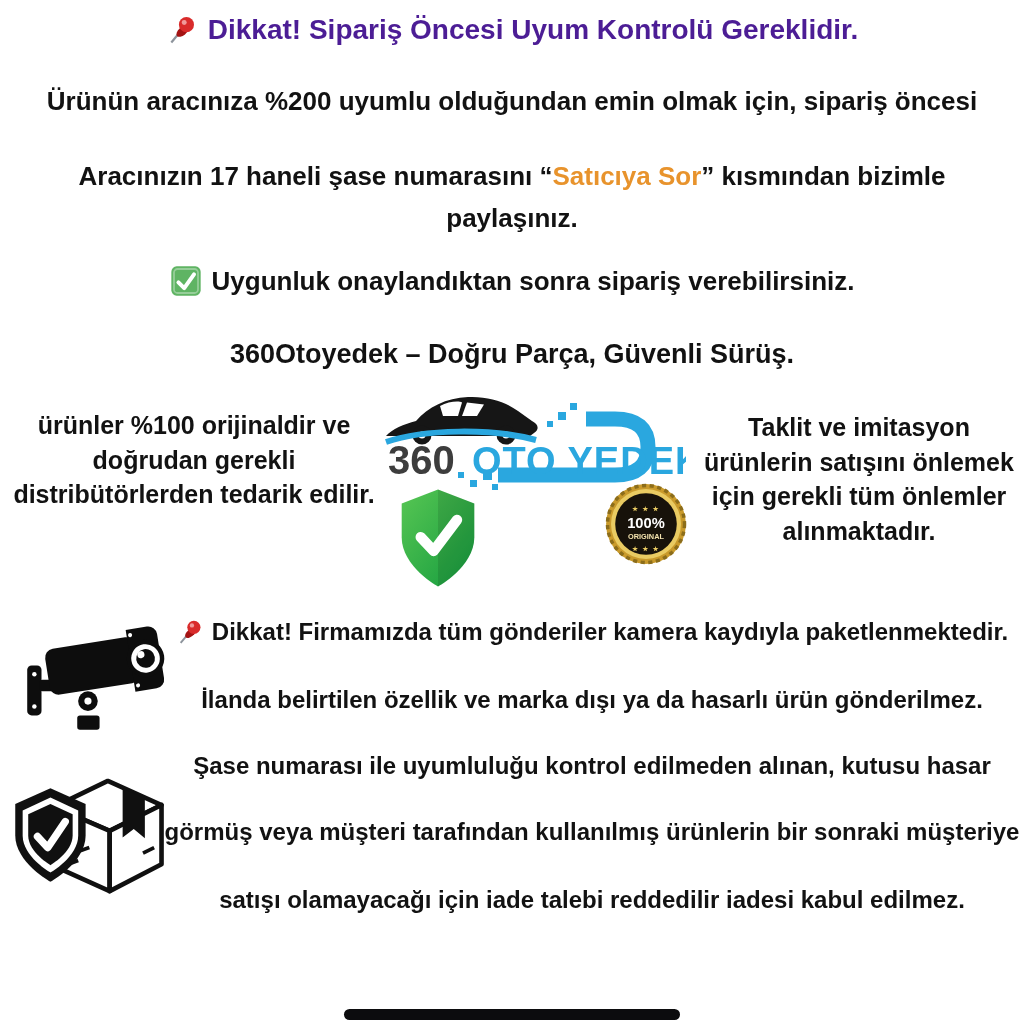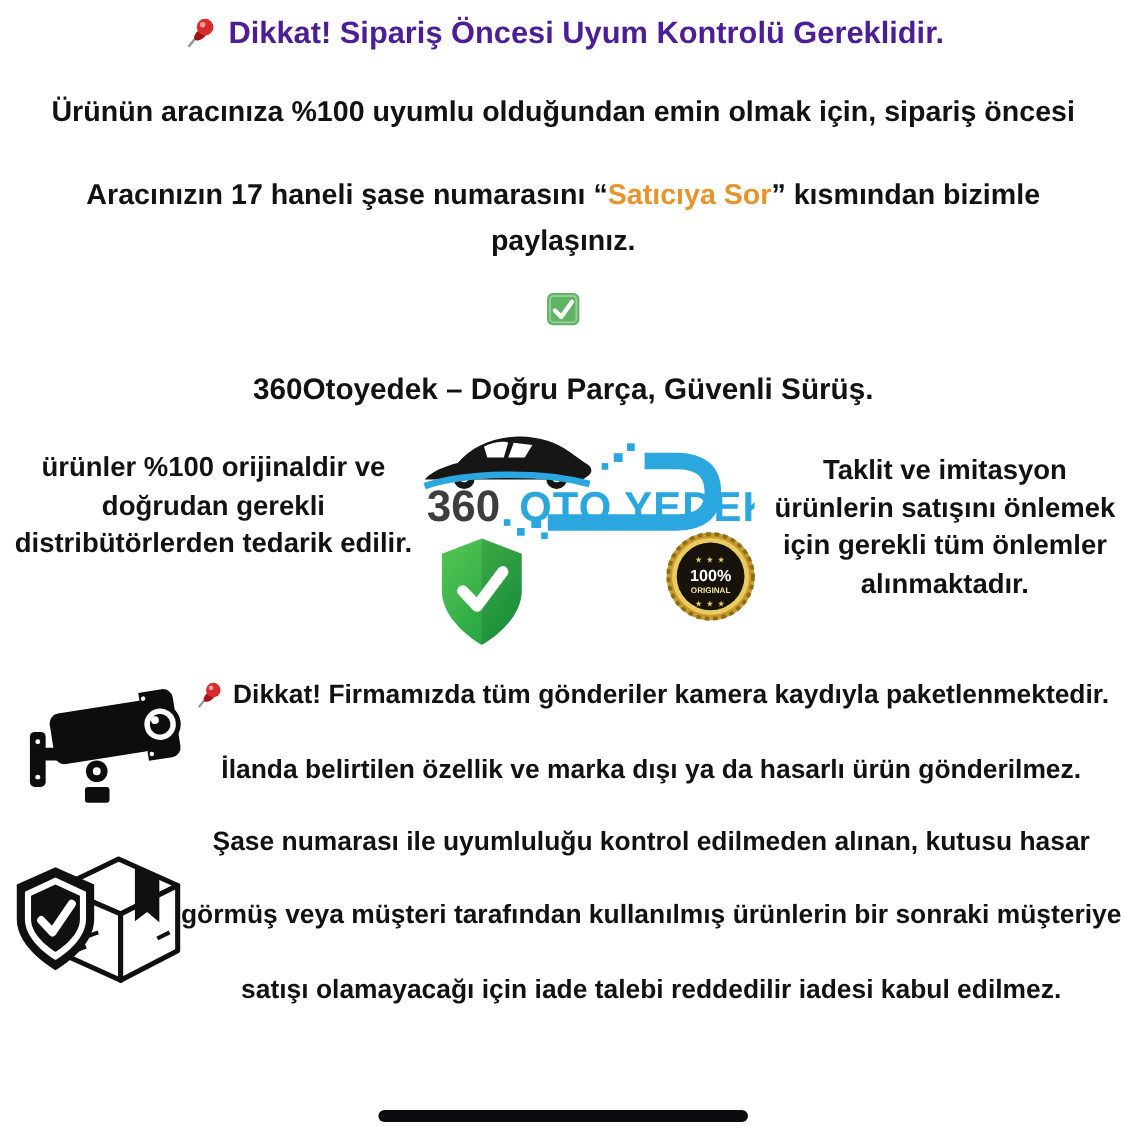--- a/index.html
+++ b/index.html
@@ -46,32 +46,33 @@
 <div class="abs heading row">
   <svg class="pin" viewBox="0 0 36 36">
     <line x1="6" y1="32" x2="16" y2="20" stroke="#8d949c" stroke-width="2.5"></line>
     <ellipse cx="18.5" cy="19.5" rx="8" ry="4.5" fill="#a41313" transform="rotate(-40 18.5 19.5)"></ellipse>
     <circle cx="23" cy="12" r="8.5" fill="#d92b2b"></circle>
     <circle cx="20.5" cy="9.5" r="2.8" fill="#f09a9a"></circle>
   </svg>
   <span>Dikkat! Sipariş Öncesi Uyum Kontrolü Gereklidir.</span>
 </div>
 
-<div class="abs line1 center">Ürünün aracınıza %100 uyumlu olduğundan emin olmak için, sipariş öncesi</div>
+<div class="abs line1 center">Ürünün aracınıza %200 uyumlu olduğundan emin olmak için, sipariş öncesi</div>
 
 <div class="abs vinblock center">
   <span>Aracınızın 17 haneli şase numarasını “</span><span class="hl">Satıcıya Sor</span><span>” kısmından bizimle paylaşınız.</span>
 </div>
 
 <div class="abs approval row">
   <svg class="chk" viewBox="0 0 36 36">
     <rect x="1.5" y="1.5" width="33" height="33" rx="6" fill="#5fb463"></rect>
     <rect x="4.5" y="4.5" width="27" height="27" rx="4" fill="none" stroke="#ffffff" stroke-opacity="0.35" stroke-width="2"></rect>
     <path d="M9.5 19.5 L16 26 L27 10.5" stroke="#ffffff" stroke-width="4.5" fill="none" stroke-linecap="round" stroke-linejoin="round"></path>
   </svg>
+  <span>Uygunluk onaylandıktan sonra sipariş verebilirsiniz.</span>
 </div>
 
 <div class="abs slogan center">360Otoyedek – Doğru Parça, Güvenli Sürüş.</div>
 
 <div class="abs leftcol center">
   <div>ürünler %100 orijinaldir ve</div>
   <div>doğrudan gerekli</div>
   <div>distribütörlerden tedarik edilir.</div>
 </div>
 

